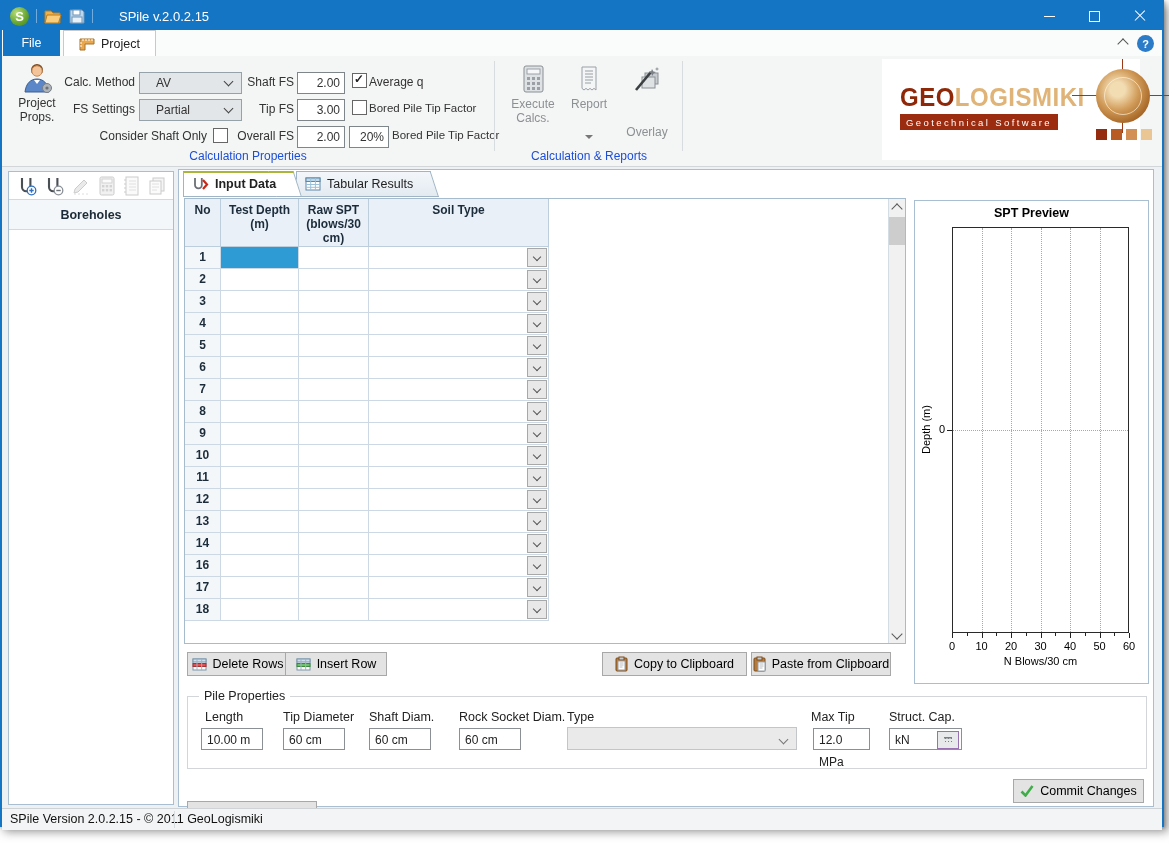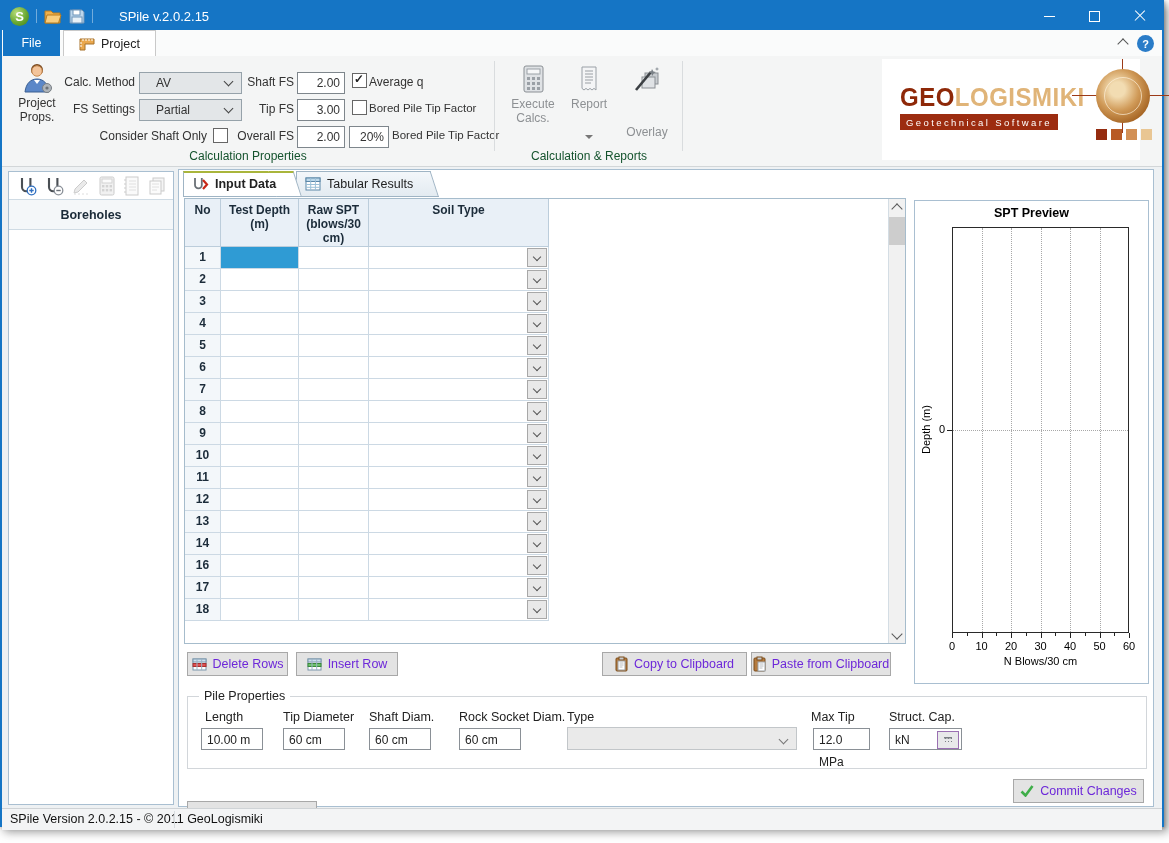--- a/index.html
+++ b/index.html
@@ -42,21 +42,21 @@
   .rlabel-l{position:absolute;white-space:nowrap;}
   .rcombo{position:absolute;width:85px;height:20px;background:#e3e6e8;border:1px solid #96a2aa;
           display:flex;align-items:center;padding-left:16px;}
   .rcombo .cv{flex:1;} .rcombo .chv{width:6px;height:6px;border-color:#444;margin-right:9px;transform:rotate(45deg);margin-top:-3px;}
   .rinput{position:absolute;width:38px;height:20px;background:#fff;border:1px solid #7e868c;
           text-align:right;line-height:20px;padding:0 4px;}
   .rcheck{position:absolute;width:13px;height:13px;background:#fff;border:1px solid #666;}
   .rcheck.checked::after{content:"✓";position:absolute;left:1px;top:-2px;font-size:12px;font-weight:bold;color:#222;}
   .rbtn{position:absolute;width:56px;display:flex;flex-direction:column;align-items:center;color:#8d9093;text-align:center;line-height:14px;}
   .rbtn .ric{height:32px;display:flex;align-items:flex-end;justify-content:center;margin-bottom:3px;}
-  .rgroup-label{position:absolute;bottom:3px;text-align:center;color:#14532d;}
+  .rgroup-label{position:absolute;bottom:3px;text-align:center;color:#1d4ed8;}
   .rsep{position:absolute;top:5px;bottom:15px;width:1px;background:#d9dcde;}
   .report-drop{position:absolute;width:0;height:0;border:4px solid transparent;border-top-color:#777;}
   .bigbtn{position:absolute;left:8px;top:6px;width:54px;display:flex;flex-direction:column;align-items:center;color:#333;line-height:14px;text-align:center;}
   
   .logo-box{position:absolute;left:880px;top:3px;width:258px;height:101px;background:#fff;}
   .logo-inner{position:absolute;left:18px;top:24px;}
   .logo-text{font-weight:bold;font-size:24px;letter-spacing:.5px;white-space:nowrap;transform:scaleY(1.08);}
   .logo-geo{color:#8e2808;} .logo-rest{color:#e0b478;}
   .logo-banner{margin-top:3px;background:#9c2c10;color:#fff;font-size:9.5px;letter-spacing:2.4px;
                padding:2.5px 6px;width:fit-content;white-space:nowrap;}
@@ -97,21 +97,21 @@
   .gc.no{background:#f3f7fa;font-weight:bold;color:#1c2c3a;text-align:center;line-height:21px;}
   .gc.sel{background:#2f9bd4;}
   .gc.soil{position:relative;}
   .soil-btn{position:absolute;right:1px;top:1px;bottom:1px;width:18px;background:#e8e8e8;border:1px solid #a8a8a8;
             display:flex;align-items:center;justify-content:center;}
   .soil-btn .chv{width:5px;height:5px;border-color:#555;transform:rotate(45deg);margin-top:-2px;}
   .vscroll{position:absolute;right:0;top:0;bottom:0;width:16px;background:#f1f1f1;border-left:1px solid #d4dde4;}
   .vs-btn{position:absolute;left:0;right:0;height:17px;display:flex;align-items:center;justify-content:center;}
   .vs-thumb{position:absolute;left:0;right:0;top:18px;height:28px;background:#cdcdcd;}
   
-  .wbtn{position:absolute;height:24px;background:#e3e3e3;border:1px solid #a8a8a8;font-size:12.5px;color:#6d28d9;
+  .wbtn{position:absolute;height:24px;background:#e3e3e3;border:1px solid #a8a8a8;font-size:12.5px;color:#000000;
         display:flex;align-items:center;justify-content:center;gap:6px;box-sizing:border-box;}
   
   .pile-box{position:absolute;left:8px;top:526px;width:958px;height:71px;border:1px solid #d2d6da;}
   .pile-legend{position:absolute;left:20px;top:519px;background:#fff;padding:0 5px;font-size:12.5px;}
   .plabel{position:absolute;white-space:nowrap;font-size:12.5px;}
   .pinput{position:absolute;height:22px;background:#fff;border:1px solid #8a9096;line-height:22px;padding:0 5px;box-sizing:border-box;}
   .pselect{position:absolute;height:23px;background:#eaeaea;border:1px solid #c2c6c9;box-sizing:border-box;}
   .pselect .chv{position:absolute;right:9px;top:8px;width:6px;height:6px;border-color:#777;transform:rotate(45deg);}
   .unit-btn{position:absolute;right:2px;top:2px;width:20px;height:16px;background:#e8e9ea;border:1px solid #9a70b2;
             display:flex;align-items:center;justify-content:center;}
@@ -586,21 +586,21 @@
         <span>
           <svg width="15" height="13" viewBox="0 0 15 13">
               <rect x="1" y="1" width="13" height="11" fill="#fff" stroke="#7a96ac"></rect>
               <rect x="1" y="1" width="13" height="3" fill="#cfe0ee" stroke="#7a96ac"></rect>
               <rect x="1" y="5.5" width="13" height="3" fill="#e05050" stroke="#a83030"></rect>
               <path d="M5 1v11M9.7 1v11" stroke="#9cb4c6"></path>
             </svg>
         </span>
         <span>Delete Rows</span>
       </div>
-      <div class="wbtn" style="left:117px;top:482px;width:102px;">
+      <div class="wbtn" style="left:106px;top:482px;width:102px;">
         <span>
           <svg width="15" height="13" viewBox="0 0 15 13">
               <rect x="1" y="1" width="13" height="11" fill="#fff" stroke="#7a96ac"></rect>
               <rect x="1" y="1" width="13" height="3" fill="#cfe0ee" stroke="#7a96ac"></rect>
               <rect x="1" y="5.5" width="13" height="3" fill="#6cc06c" stroke="#3a8a3a"></rect>
               <path d="M5 1v11M9.7 1v11" stroke="#9cb4c6"></path>
             </svg>
         </span>
         <span>Insert Row</span>
       </div>

